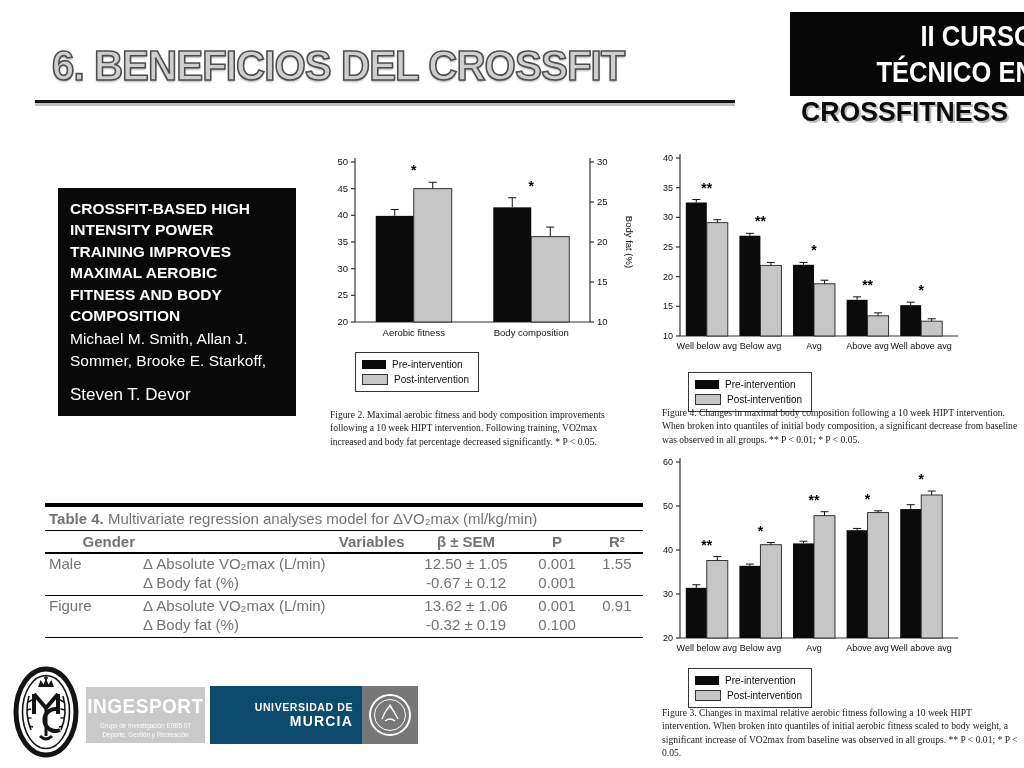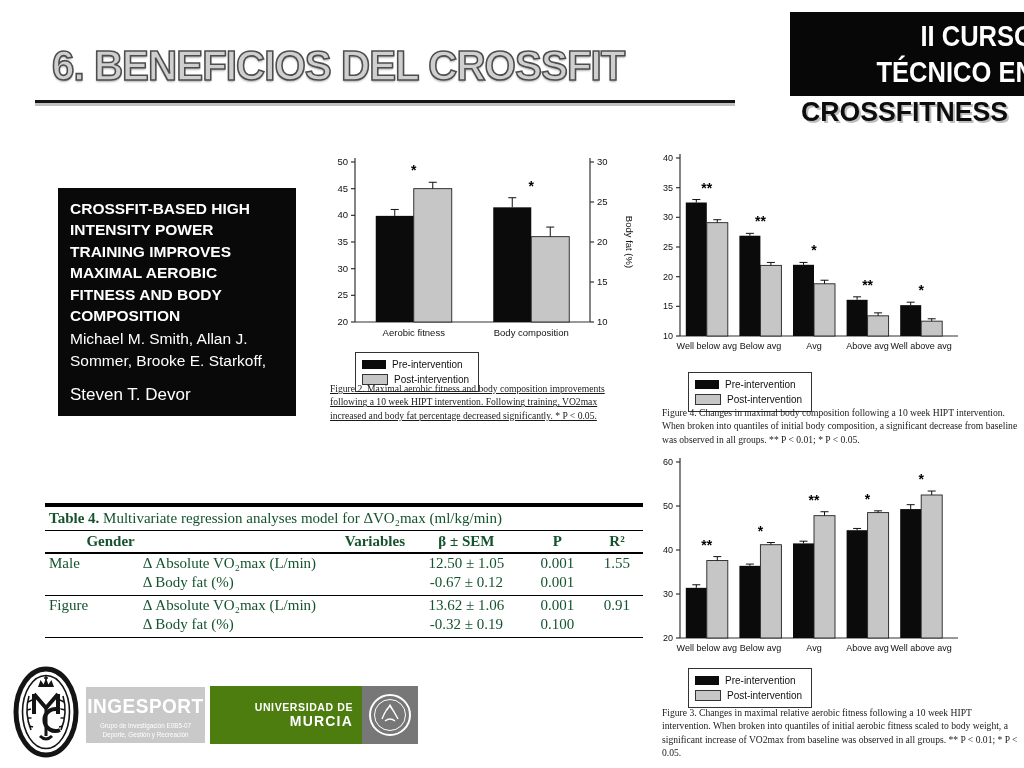--- a/index.html
+++ b/index.html
@@ -32,36 +32,36 @@
 
   
   .fig{position:absolute;}
   .legend{position:absolute;border:1px solid #333;background:#fff;padding:4px 9px 4px 6px;}
   .legend-row{display:flex;align-items:center;gap:6px;font-size:10px;color:#111;line-height:15px;}
   .sw{width:24px;height:9px;display:inline-block;}
   .caption{position:absolute;font-family:"Liberation Serif",serif;font-size:9.6px;line-height:1.4;
     color:#1a1a1a;}
 
   
-  .t4{position:absolute;left:45px;top:503px;width:598px;font-family:Liberation Serif, serif;color:#14532d;}
+  .t4{position:absolute;left:45px;top:503px;width:598px;font-family:Liberation Sans, sans-serif;color:#737373;}
   .t4-title{border-top:4px solid #000;border-bottom:1.5px solid #000;font-size:15px;padding:3px 2px 3px 4px;}
   .t4 table{border-collapse:collapse;width:100%;font-size:15px;}
   .t4 th{font-weight:bold;text-align:right;padding:2px 4px;border-bottom:2px solid #000;}
   .t4 td{padding:1px 4px;vertical-align:top;}
   .t4 .c{text-align:center;}
   .t4 tr.group-end td{border-bottom:1.2px solid #000;padding-bottom:4px;}
 
   
   .seal{position:absolute;left:12px;top:666px;}
   .ingesport{position:absolute;left:86px;top:687px;width:119px;height:56px;background:#c9c9c9;
     color:#fff;box-sizing:border-box;padding-top:9px;text-align:center;}
   .ingesport .big{font-size:19px;font-weight:bold;letter-spacing:.5px;transform:scaleY(1.05);}
   .ingesport .small{font-size:6.3px;line-height:1.5;margin-top:3px;}
   .murcia{position:absolute;left:210px;top:686px;width:208px;height:58px;display:flex;}
-  .murcia .red{background:#4d7c0f;flex:1;display:flex;flex-direction:column;justify-content:center;
+  .murcia .red{background:#0c4a6e;flex:1;display:flex;flex-direction:column;justify-content:center;
     align-items:flex-end;padding-right:9px;color:#fff;}
   .murcia .red .l1{font-size:10.5px;font-weight:bold;letter-spacing:.6px;}
   .murcia .red .l2{font-size:14px;font-weight:bold;letter-spacing:1.2px;}
   .murcia .gray{background:#777;width:56px;display:flex;align-items:center;justify-content:center;}
 </style>
 </head>
 <body>
 
 <div id="stage">
 
@@ -132,21 +132,21 @@
     <div class="legend" style="left:55px;top:206px;">
         <div class="legend-row">
           <span class="sw" style="background: rgb(11, 11, 11);"></span>
           <span>Pre-intervention</span>
         </div>
         <div class="legend-row">
           <span class="sw" style="background: rgb(198, 198, 198); border: 1px solid rgb(51, 51, 51);"></span>
           <span>Post-intervention</span>
         </div>
       </div>
-    <div class="caption" style="left:30px;top:236px;width:298px;text-decoration:underline;">Figure 2. Maximal aerobic fitness and body composition improvements following a 10 week HIPT intervention. Following training, VO2max increased and body fat percentage decreased significantly. * P &lt; 0.05.</div>
+    <div class="caption" style="left:30px;top:262px;width:298px;">Figure 2. Maximal aerobic fitness and body composition improvements following a 10 week HIPT intervention. Following training, VO2max increased and body fat percentage decreased significantly. * P &lt; 0.05.</div>
   </div>
 
   <div class="fig" style="left:648px;top:146px;width:374px;height:306px;">
     <div><svg width="360" height="216">
           <g stroke="#333" stroke-width="1.2">
             <line x1="32" y1="8" x2="32" y2="190"></line>
             <line x1="28" y1="190" x2="32" y2="190"></line>
             <line x1="28" y1="160.33333333333334" x2="32" y2="160.33333333333334"></line>
             <line x1="28" y1="130.66666666666669" x2="32" y2="130.66666666666669"></line>
             <line x1="28" y1="101" x2="32" y2="101"></line>

